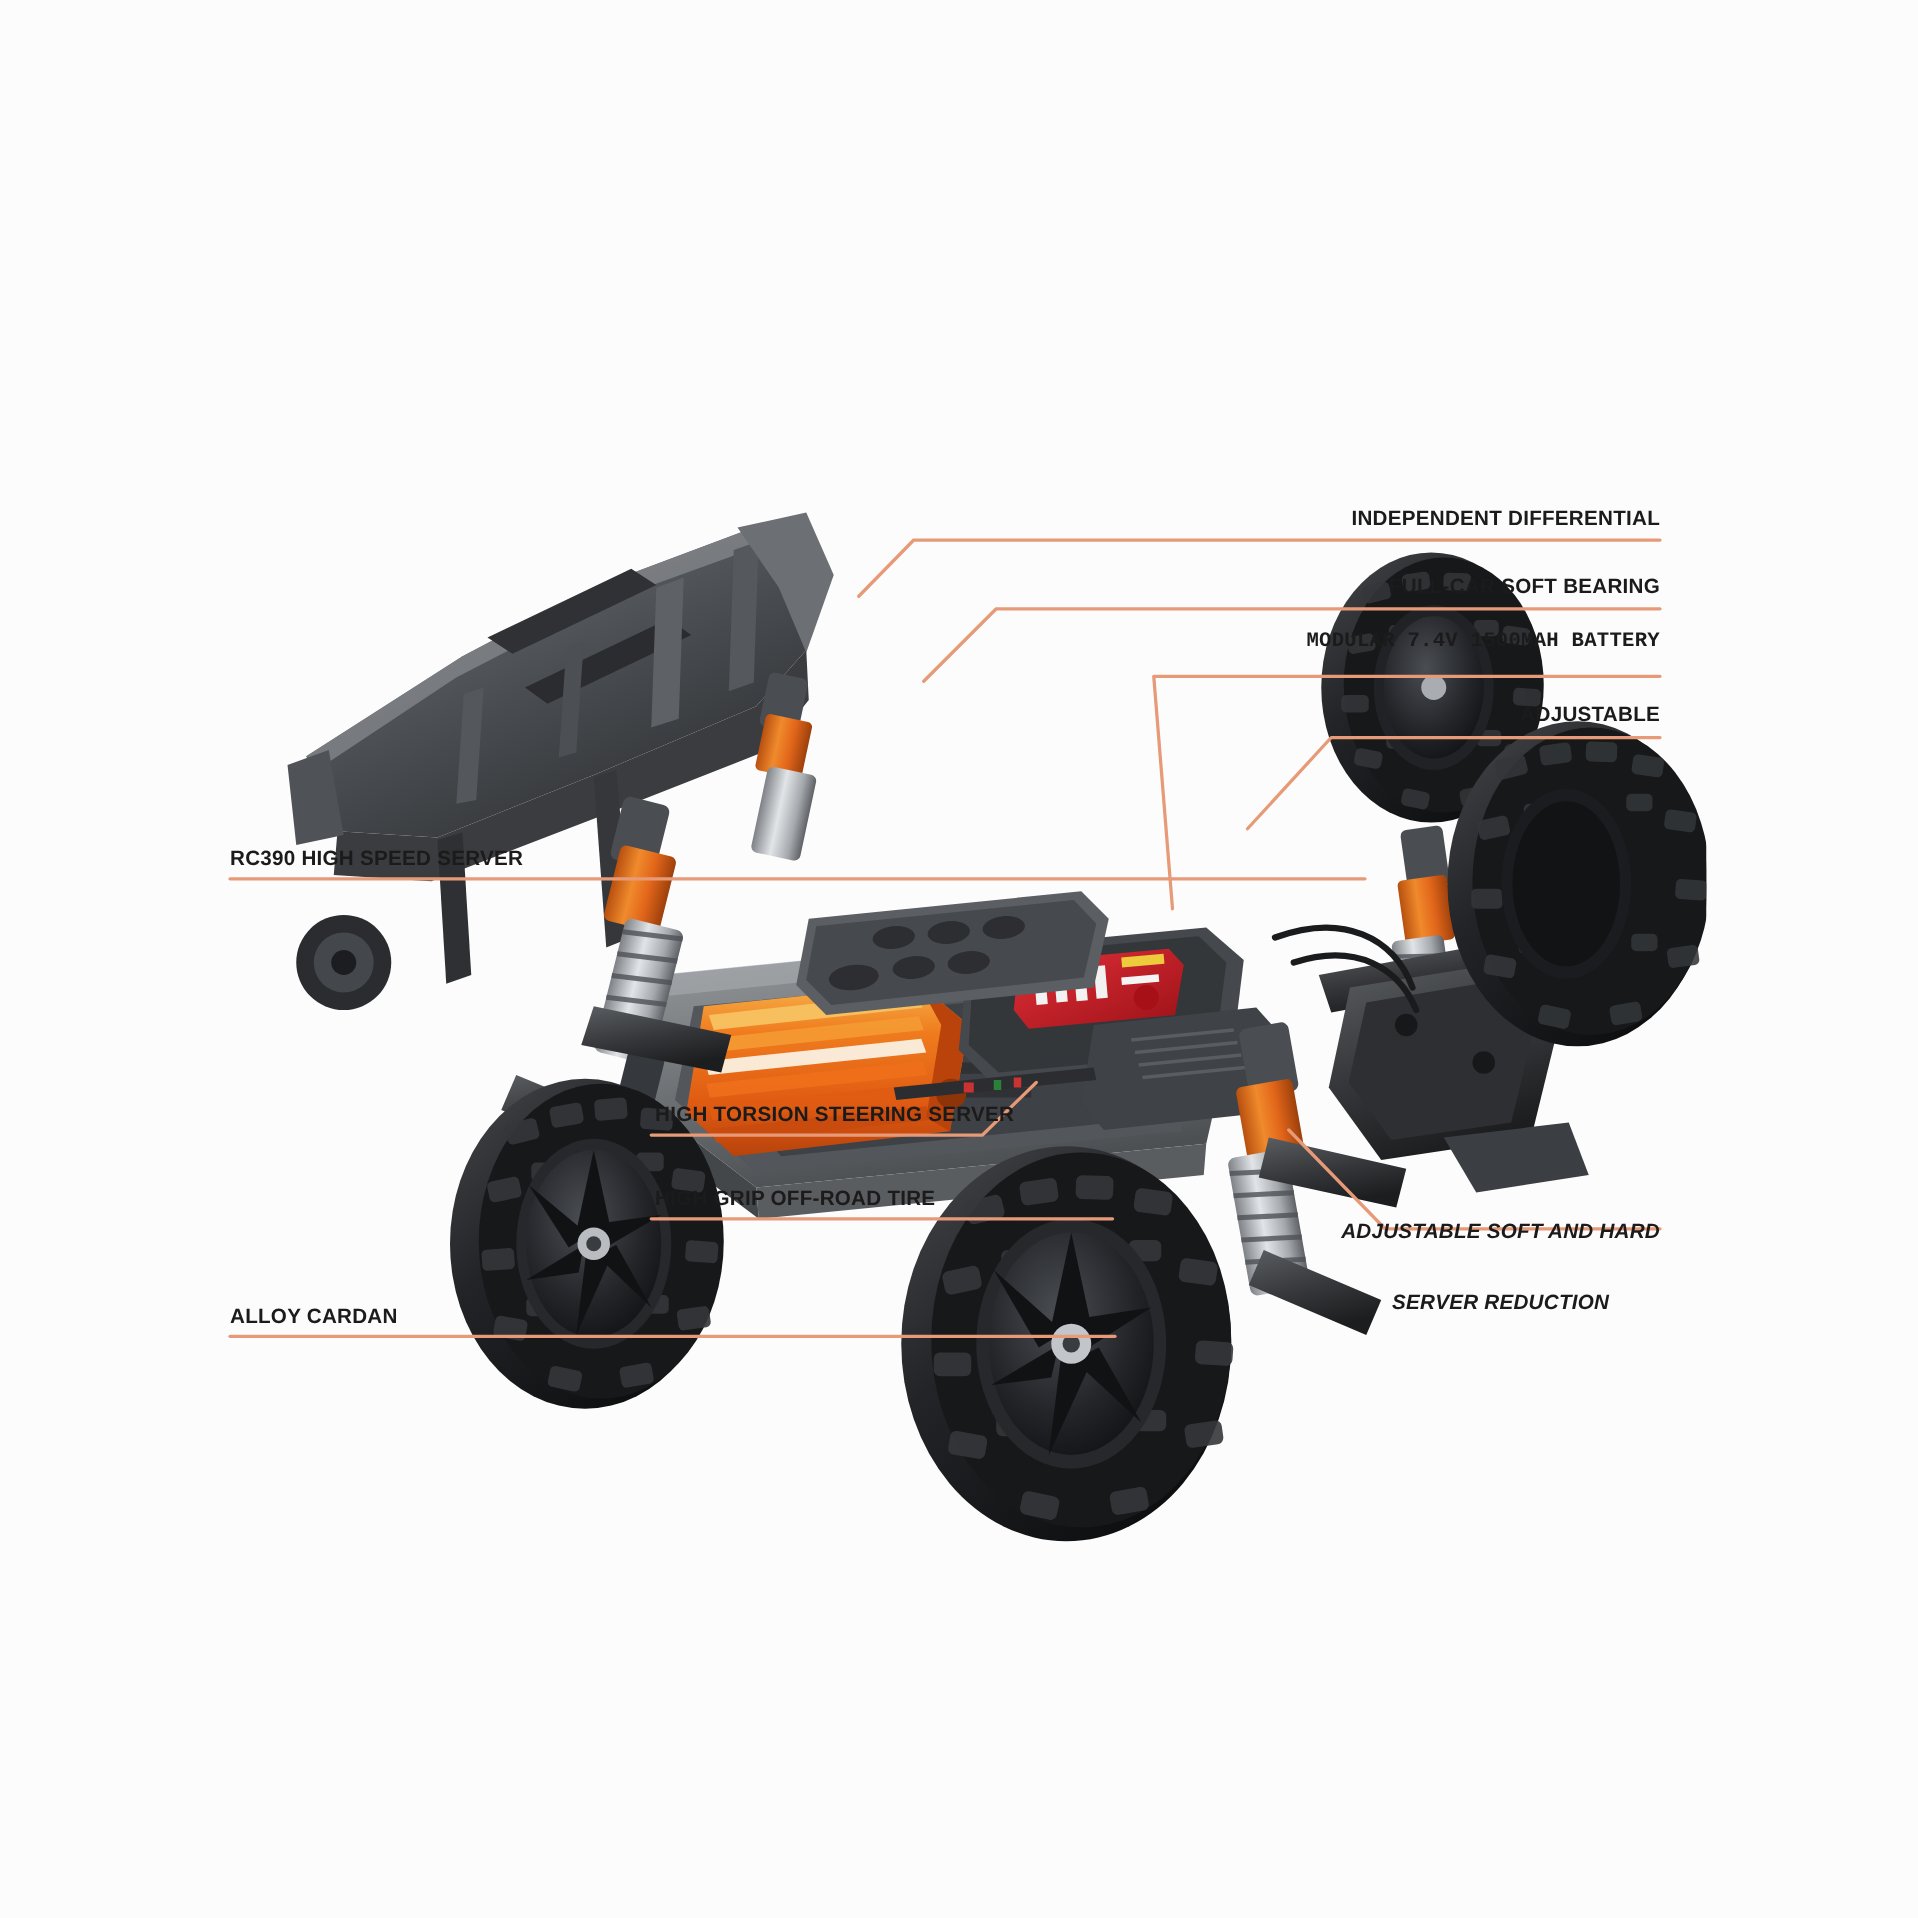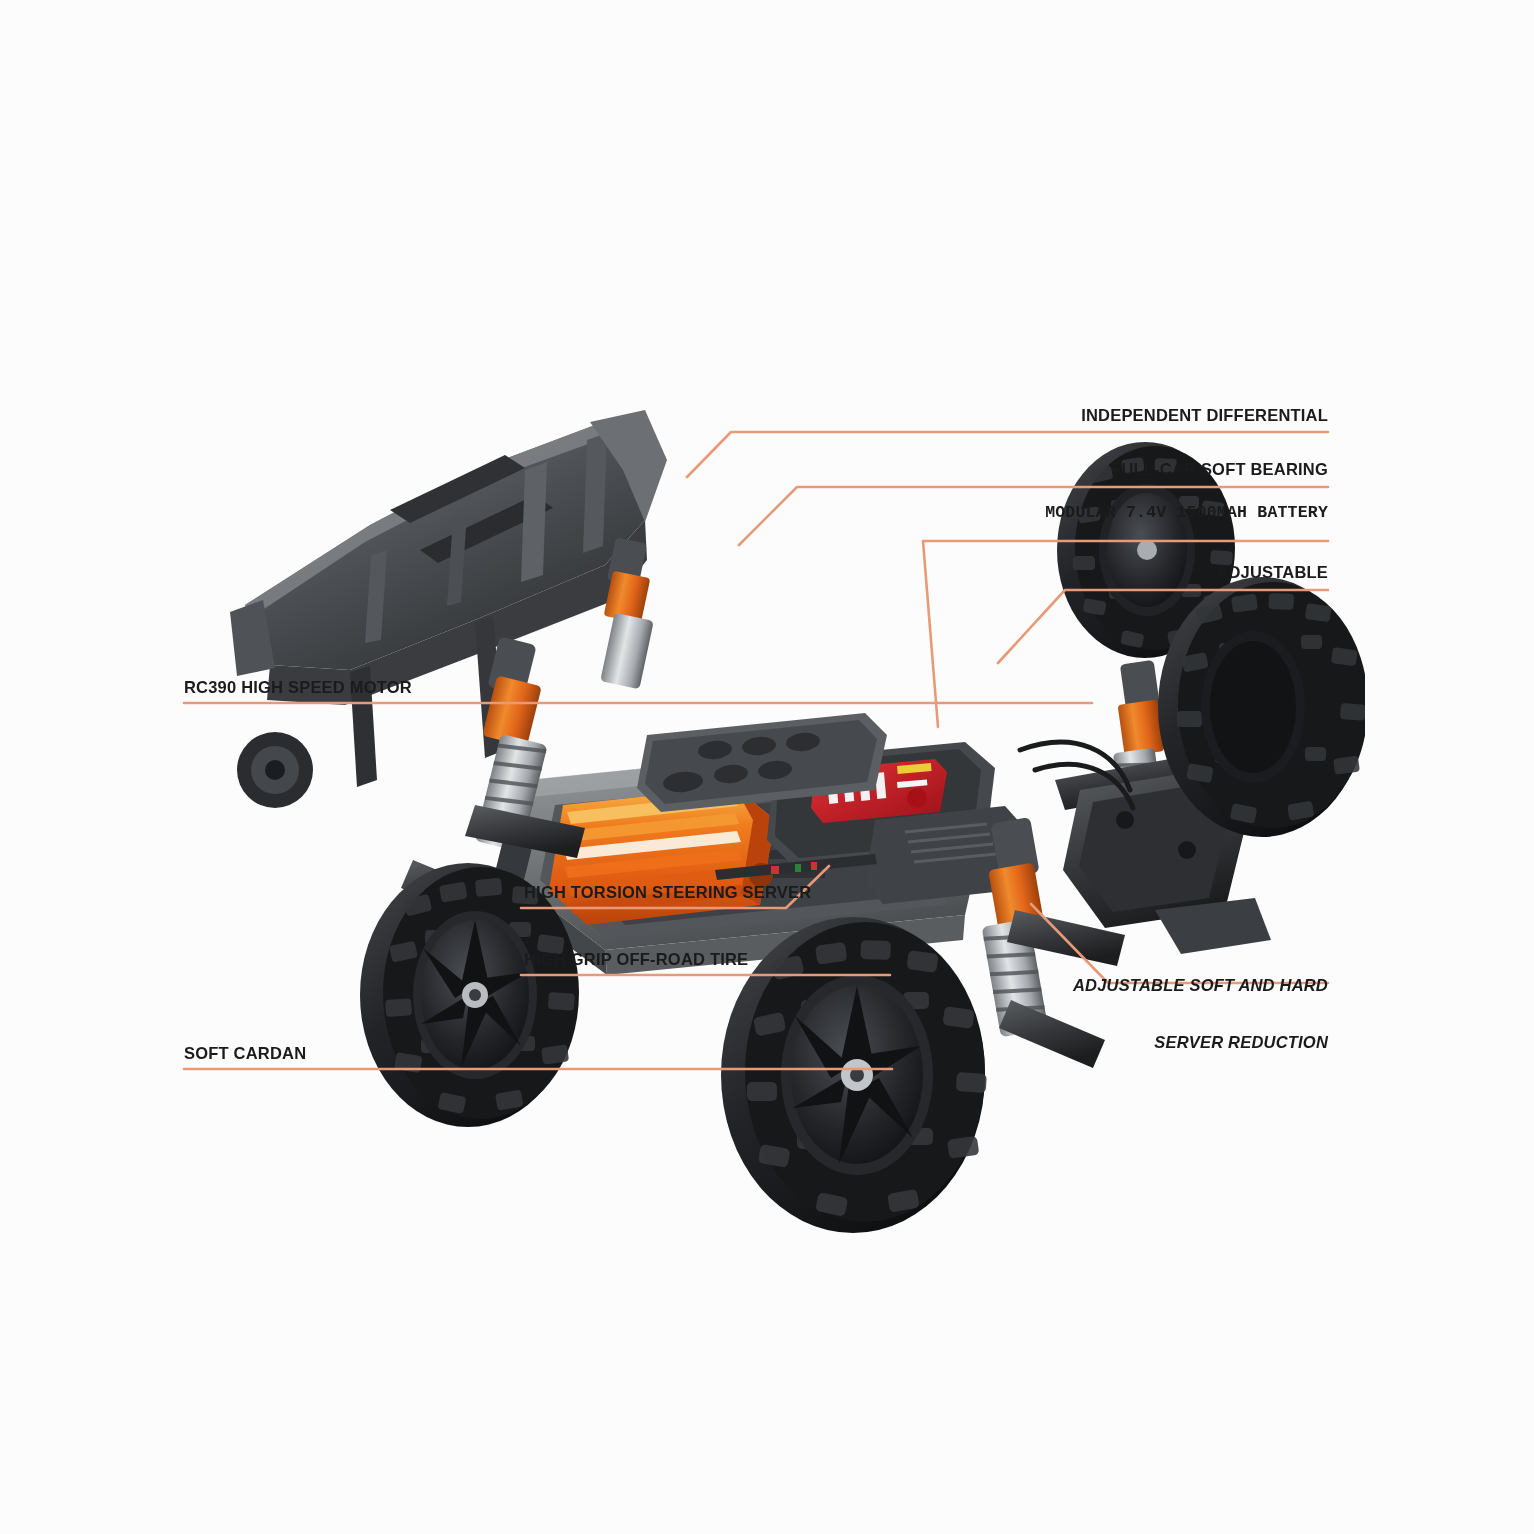--- a/index.html
+++ b/index.html
@@ -14,21 +14,21 @@
   
   .label{
     position:absolute;
     font-weight:bold;
     font-size:16.5px;
     letter-spacing:0.2px;
     color:#1b1b1b;
     white-space:pre;
     line-height:19px;
   }
-  .label.right{text-align:right;}
+  .label.right{text-align:center;}
   .label.left{text-align:left;}
 
   
   #leaders{position:absolute;left:0;top:0;width:1534px;height:1534px;pointer-events:none;}
 
   
   #product{position:absolute;left:175px;top:350px;width:1190px;height:900px;}
   #productsvg{position:absolute;left:0;top:0;width:1190px;height:900px;}
 </style>
 </head>
@@ -405,21 +405,21 @@
 
   <div class="label right" style="right:206px;top:503px;font-family:Liberation Mono, monospace;">MODULAR 7.4V 1500MAH BATTERY</div>
 
   <div class="label right" style="right:206px;top:563px;">ADJUSTABLE</div>
 
   <div class="label right" style="right:206px;top:938px;font-style:italic;">
     <div>ADJUSTABLE SOFT AND HARD</div>
     <div>SERVER REDUCTION</div>
   </div>
 
-  <div class="label left" style="left:184px;top:678px;">RC390 HIGH SPEED MOTOR</div>
+  <div class="label left" style="left:184px;top:678px;">RC390 HIGH SPEED SERVER</div>
 
   <div class="label left" style="left:524px;top:883px;">HIGH TORSION STEERING SERVER</div>
 
   <div class="label left" style="left:524px;top:950px;">HIGH GRIP OFF-ROAD TIRE</div>
 
-  <div class="label left" style="left:184px;top:1044px;">SOFT CARDAN</div>
+  <div class="label left" style="left:184px;top:1044px;">ALLOY CARDAN</div>
 
 </div>
 
 </body></html>

